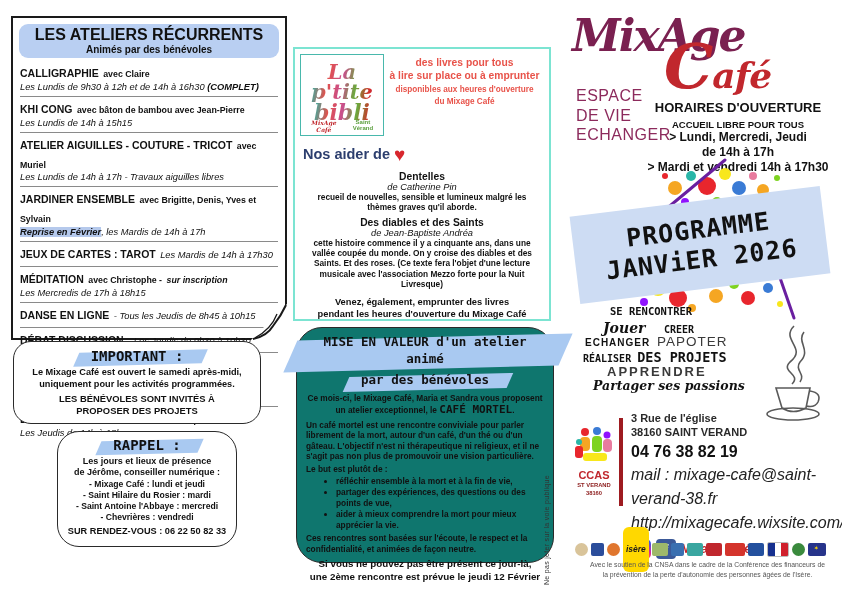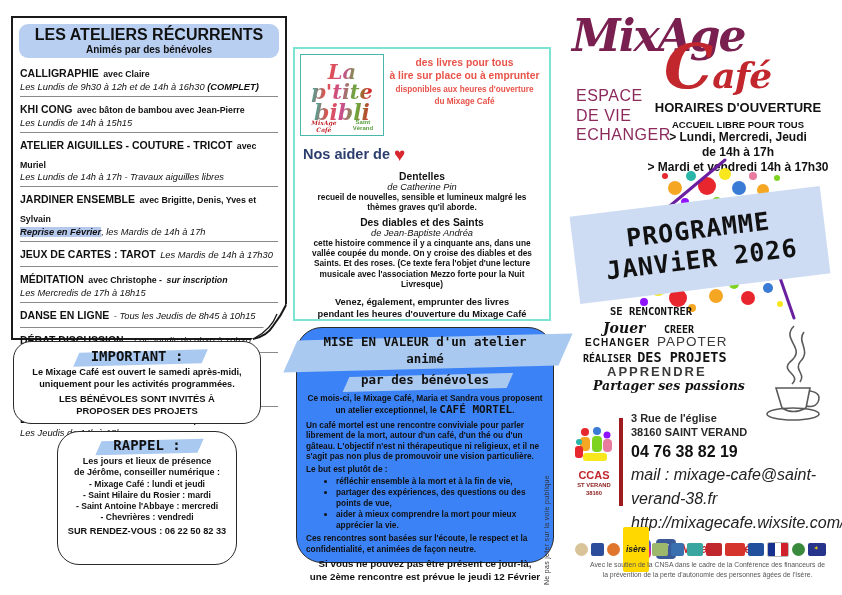--- a/index.html
+++ b/index.html
@@ -18,21 +18,21 @@
   .ws-suffix{font-weight:bold;font-size:8.8px;}
   .ws-sufit{font-weight:bold;font-style:italic;font-size:8.8px;}
   .ws-inline{font-style:italic;font-size:9.3px;}
   .ws-l2{font-size:9.3px;font-style:italic;}
   .ws-hl{background:#b5c9ec;font-weight:bold;font-style:italic;}
   .ws-schedb{font-weight:bold;}
   .curl{position:absolute;right:-2px;bottom:-2px;}
 
   .round-box{position:absolute;border:1.6px solid #2a2a2a;border-radius:18px;background:#fff;text-align:center;}
   .imp-box{left:13px;top:341px;width:248px;height:83px;padding-top:5px;box-sizing:border-box;}
-  .rap-box{left:57px;top:431px;width:180px;height:134px;padding-top:4px;box-sizing:border-box;border-radius:22px;}
+  .rap-box{left:57px;top:431px;width:180px;height:116px;padding-top:4px;box-sizing:border-box;border-radius:22px;}
   .scribble{font-family:"DejaVu Sans Mono",monospace;font-weight:bold;font-size:14px;position:relative;display:inline-block;z-index:1;}
   .scribble::before{content:"";position:absolute;left:-14px;right:-20px;top:3px;bottom:-1px;background:#a9c9f1;transform:skewX(-25deg) rotate(-1.5deg);z-index:-1;}
   .imp-body{font-size:9.2px;font-weight:bold;line-height:1.25;margin-top:2px;}
   .imp-strong{font-size:9.4px;font-weight:bold;margin-top:3px;line-height:1.25;}
   .rap-intro{font-size:9px;font-weight:bold;line-height:1.25;margin-top:2px;}
   .rap-place{font-size:8.6px;font-weight:bold;line-height:1.3;}
   .rap-footer{font-size:9.2px;font-weight:bold;margin-top:3px;}
 
   
   .bibli-box{position:absolute;left:293px;top:47px;width:258px;height:274px;border:2px solid #7ce4d2;background:#fff;box-sizing:border-box;}
@@ -50,21 +50,21 @@
   .red-t{color:#e8534a;font-weight:bold;font-size:10.3px;line-height:1.25;}
   .red-s{color:#e8534a;font-weight:bold;font-size:8.2px;line-height:1.3;margin-top:2px;}
   .coups-line{color:#2c3e6e;font-size:14.5px;font-weight:bold;text-align:left;margin:8px 0 0 8px;}
   .heart{color:#d8272e;font-size:19px;vertical-align:-2px;}
   .book{text-align:center;padding:0 8px;margin-top:5px;}
   .book-title{font-weight:bold;font-size:10.3px;}
   .book-author{font-style:italic;font-size:9.3px;}
   .book-desc{font-weight:bold;font-size:8.3px;line-height:1.22;}
   .bibli-footer{text-align:center;font-weight:bold;font-size:9.3px;line-height:1.3;margin-top:7px;}
 
-  .mise-box{position:absolute;left:296px;top:327px;width:258px;height:236px;border:1.6px solid #2a2a2a;border-radius:26px;background:#3b82f6;box-sizing:border-box;padding:6px 9px 0;}
+  .mise-box{position:absolute;left:296px;top:327px;width:258px;height:236px;border:1.6px solid #2a2a2a;border-radius:26px;background:#0f766e;box-sizing:border-box;padding:6px 9px 0;}
   .mise-title{text-align:center;line-height:1.35;}
   .mise-title .scribble{font-size:12.5px;}
   .mise-p{font-size:8.3px;font-weight:bold;line-height:1.24;margin:3px 0 0;}
   .mise-p1{text-align:center;}
   .cafe-mortel{font-family:"DejaVu Sans Mono",monospace;font-size:11px;font-weight:bold;}
   .mise-bullets{margin:2px 0 0;padding-left:30px;}
   .mise-bullets li{font-size:8.3px;font-weight:bold;line-height:1.3;}
   .mise-footer{text-align:center;font-size:9.8px;font-weight:bold;line-height:1.3;margin-top:4px;}
 
   .vertical-note{position:absolute;left:543px;top:585px;width:130px;transform:rotate(-90deg);transform-origin:0 0;
@@ -111,21 +111,21 @@
   .social-row{display:flex;align-items:center;gap:5px;margin-top:4px;}
   .ig{width:20px;height:20px;border-radius:5px;position:relative;
       background:radial-gradient(circle at 30% 110%,#fdf497 0%,#fd5949 45%,#d6249f 60%,#285aeb 90%);}
   .ig::before{content:"";position:absolute;left:5px;top:5px;width:8px;height:8px;border:2px solid #fff;border-radius:50%;}
   .fb{width:20px;height:20px;border-radius:4px;background:#3b5998;color:#fff;font-weight:bold;font-size:15px;
       text-align:center;line-height:20px;font-family:"Liberation Serif",serif;}
   .social-label{color:#c1272d;font-weight:bold;font-size:12px;}
 
   .partners{position:absolute;left:575px;top:527px;width:258px;display:flex;flex-wrap:wrap;gap:3px;align-items:center;}
   .plogo{height:13px;border-radius:2px;flex:none;}
-  .isere{background:#ffd800;color:#1a1a1a;font-weight:bold;font-style:italic;font-size:8.5px;line-height:13px;padding:16px 3px;}
+  .isere{background:#ffd800;color:#1a1a1a;font-weight:bold;font-style:italic;font-size:8.5px;line-height:13px;padding:16px 3px;border-radius:6px;}
   .flagfr{width:20px;background:linear-gradient(90deg,#16308f 33%,#fff 33%,#fff 66%,#d0202c 66%);border:0.5px solid #bbb;}
   .flageu{width:18px;background:#27348b;position:relative;}
   .flageu::before{content:"✶";color:#ffd800;font-size:6px;position:absolute;left:6px;top:1px;}
   .support{position:absolute;left:585px;top:560px;width:245px;text-align:center;font-size:6.8px;color:#555;line-height:1.45;}
 </style>
 </head>
 <body>
 
 <div class="page">
 

